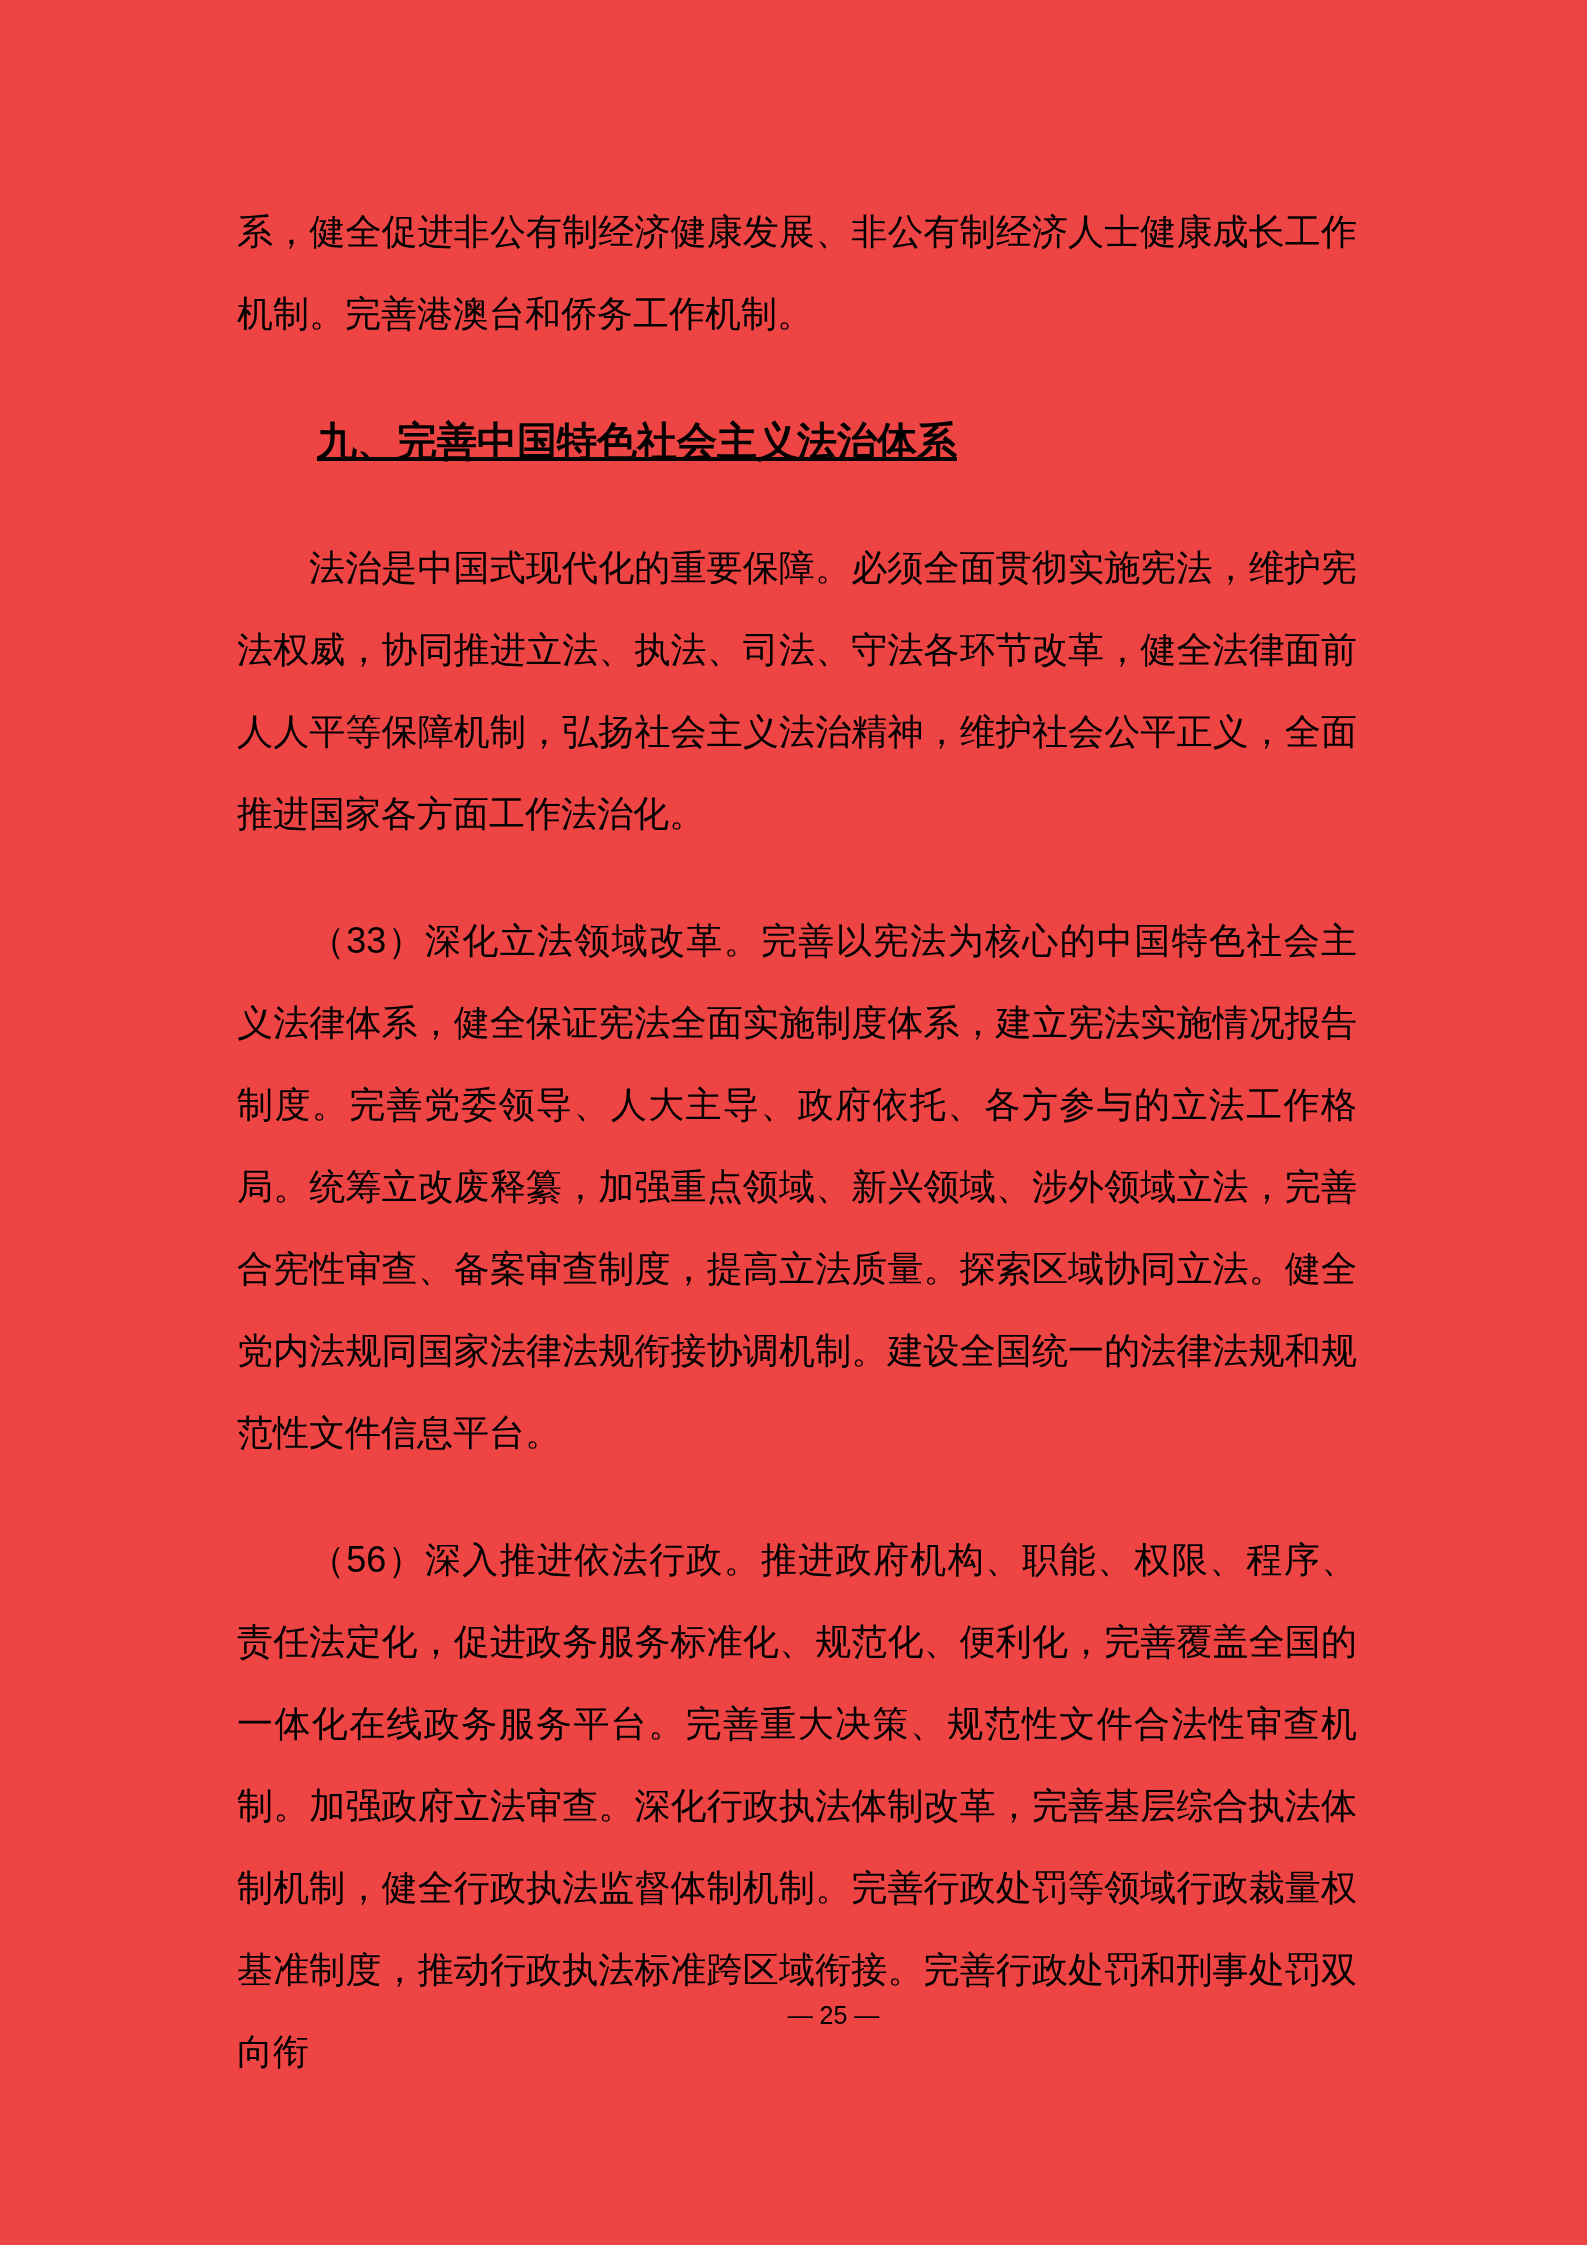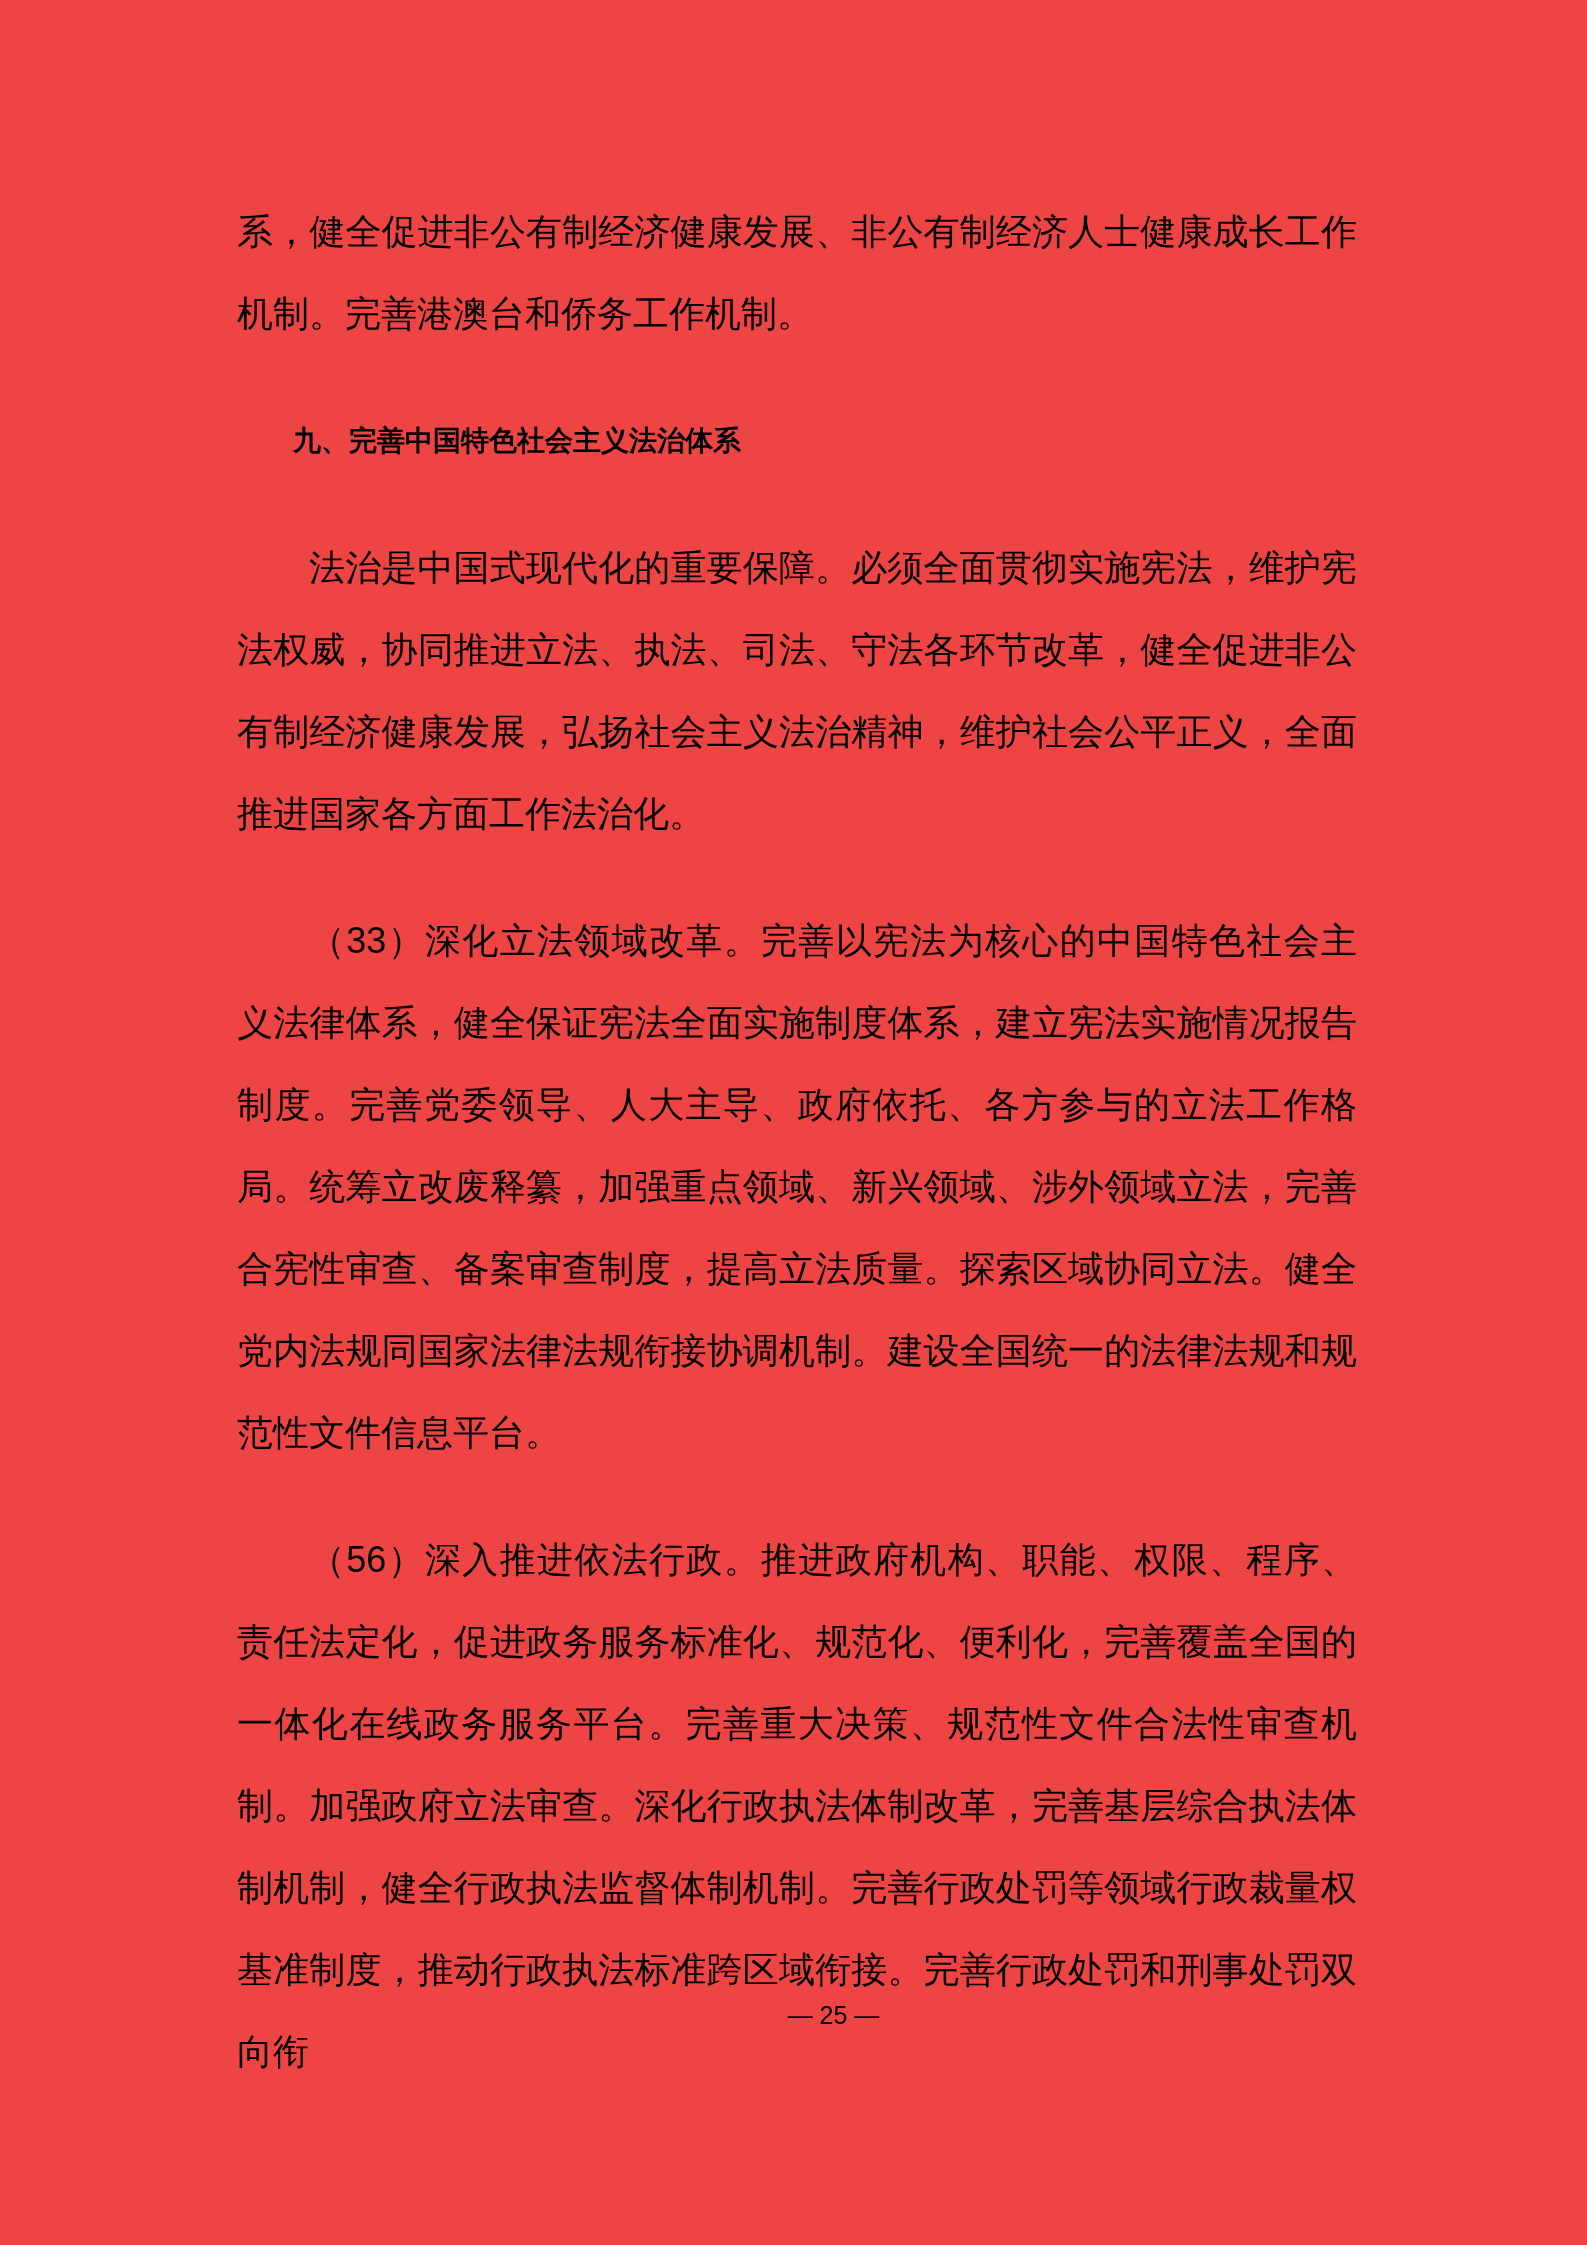--- a/index.html
+++ b/index.html
@@ -29,25 +29,26 @@
     text-justify: inter-ideograph;
     text-indent: 2em;
     margin: 0 0 45px 0;
     letter-spacing: 0;
     word-break: break-all;
   }
   .para.no-indent {
     text-indent: 0;
   }
   .section-heading {
-    font-size: 28px;
+    font-size: 40px;
     line-height: 82px;
     font-weight: bold;
     text-indent: 2em;
     margin: 0 0 45px 0;
+    text-decoration: underline;
   }
   .page-footer {
     position: absolute;
     top: 2000px;
     left: 0;
     width: 100%;
     text-align: center;
     font-size: 25px;
     line-height: 30px;
     color: #000000;
@@ -59,21 +60,21 @@
 <body>
 
 <div class="page">
 
   <main class="body-text">
 
     <p class="para no-indent">系，健全促进非公有制经济健康发展、非公有制经济人士健康成长工作机制。完善港澳台和侨务工作机制。</p>
 
     <h2 class="section-heading">九、完善中国特色社会主义法治体系</h2>
 
-    <p class="para">法治是中国式现代化的重要保障。必须全面贯彻实施宪法，维护宪法权威，协同推进立法、执法、司法、守法各环节改革，健全促进非公有制经济健康发展，弘扬社会主义法治精神，维护社会公平正义，全面推进国家各方面工作法治化。</p>
+    <p class="para">法治是中国式现代化的重要保障。必须全面贯彻实施宪法，维护宪法权威，协同推进立法、执法、司法、守法各环节改革，健全法律面前人人平等保障机制，弘扬社会主义法治精神，维护社会公平正义，全面推进国家各方面工作法治化。</p>
 
     <p class="para">（33）深化立法领域改革。完善以宪法为核心的中国特色社会主义法律体系，健全保证宪法全面实施制度体系，建立宪法实施情况报告制度。完善党委领导、人大主导、政府依托、各方参与的立法工作格局。统筹立改废释纂，加强重点领域、新兴领域、涉外领域立法，完善合宪性审查、备案审查制度，提高立法质量。探索区域协同立法。健全党内法规同国家法律法规衔接协调机制。建设全国统一的法律法规和规范性文件信息平台。</p>
 
     <p class="para">（56）深入推进依法行政。推进政府机构、职能、权限、程序、责任法定化，促进政务服务标准化、规范化、便利化，完善覆盖全国的一体化在线政务服务平台。完善重大决策、规范性文件合法性审查机制。加强政府立法审查。深化行政执法体制改革，完善基层综合执法体制机制，健全行政执法监督体制机制。完善行政处罚等领域行政裁量权基准制度，推动行政执法标准跨区域衔接。完善行政处罚和刑事处罚双向衔</p>
 
   </main>
 
   <footer class="page-footer">
     <span>— 25 —</span>
   </footer>

